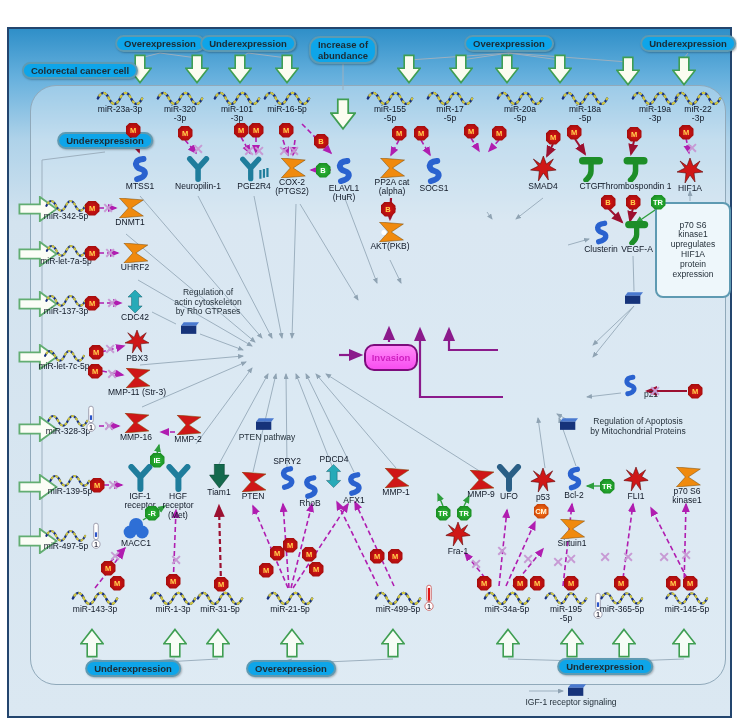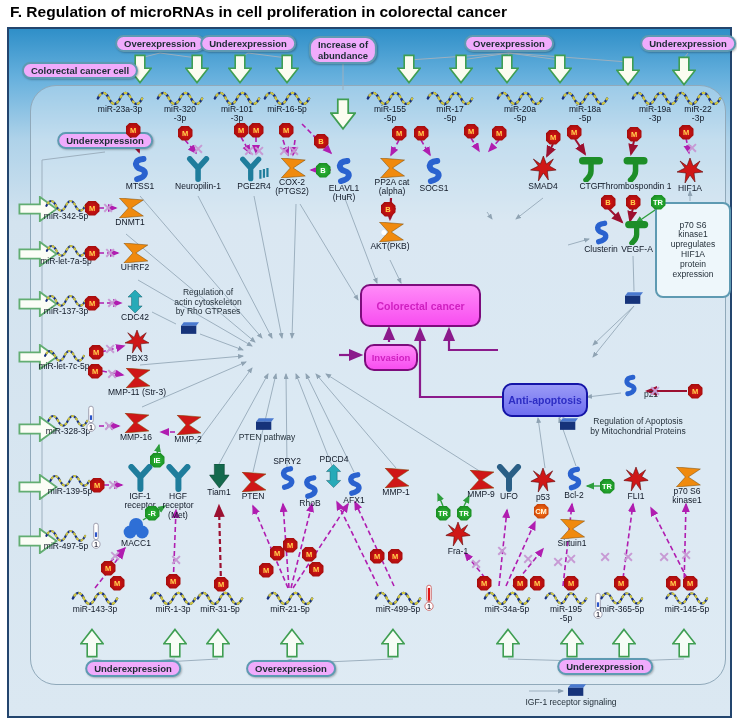--- a/index.html
+++ b/index.html
@@ -13,21 +13,21 @@
   .lbl{font-size:8.5px;line-height:1.1;color:#101826;text-align:center;white-space:pre-line;}
   .ic{display:block;}
   .cb{color:#2a62cf}.ct{color:#1f7d9c}.cu{color:#2a5f86}.co{color:#f08a0e}.cr{color:#cf1717}
   .cg{color:#1d8e28}.cteal{color:#27aab8}.cdg{color:#14694d}.cmb{color:#2e6fd6}
   .bdg{position:absolute;z-index:4;width:15px;height:15px;margin:-7.5px 0 0 -7.5px;display:flex;align-items:center;justify-content:center;
     font-size:7.5px;font-weight:bold;color:#ffd34d;background:radial-gradient(#e01414,#8f0b0b);
     clip-path:polygon(29% 0,71% 0,100% 29%,100% 71%,71% 100%,29% 100%,0 71%,0 29%);}
   .bg{background:radial-gradient(#2fc03a,#117a1a);color:#fff;}
   .bcm{background:radial-gradient(#ff7a1a,#b83000);color:#fff8e0;}
   .x{position:absolute;z-index:4;transform:translate(-50%,-50%);color:#c79ad4;font-size:14px;font-weight:bold;line-height:1;}
-  .pill{position:absolute;z-index:4;transform:translateX(-50%);background:#f0abfc;border:2px solid #5e9ab2;border-radius:11px;
+  .pill{position:absolute;z-index:4;transform:translateX(-50%);background:#0ea5e9;border:2px solid #5e9ab2;border-radius:11px;
     padding:1px 7px;font-size:9.5px;font-weight:bold;color:#1c2b33;white-space:pre-line;text-align:center;box-shadow:1px 1px 2px rgba(0,0,0,.25);}
   .pbox{position:absolute;z-index:3;border-radius:10px;display:flex;align-items:center;justify-content:center;font-weight:bold;text-align:center;}
   .bblue{background:linear-gradient(#9a9af6,#6f6ff0);border:2.5px solid #1414a6;color:#2d2dc4;font-size:10.5px;}
   .bmag{background:linear-gradient(#ff8af8,#f84ef0);border:2.5px solid #7c0c7c;color:#cf1fc0;font-size:10.5px;}
   .note{position:absolute;z-index:3;background:#eef7fb;border:2.5px solid #5e9ab2;border-radius:8px;font-size:8.5px;color:#24303a;
     text-align:center;white-space:pre-line;display:flex;align-items:center;justify-content:center;padding:2px;line-height:1.15;}
   .ft{position:absolute;z-index:3;transform:translateX(-50%);font-size:8.5px;color:#24303a;text-align:center;white-space:pre-line;line-height:1.12;}
   .ba{position:absolute;z-index:2;transform:translateX(-50%);}
   .dot{position:absolute;left:11px;top:8px;width:5px;height:5px;border-radius:50%;background:#fff;}
   .one{position:absolute;top:19px;left:50%;transform:translateX(-50%);font-size:6.5px;color:#334;font-weight:bold;}
@@ -92,21 +92,20 @@
       </symbol>
   <symbol id="thr" viewBox="0 0 12 30">
         <rect x="3.5" y="1" width="5" height="18" rx="2.5" fill="#fff" stroke="#c66"></rect>
         <rect x="4.8" y="4" width="2.4" height="14" fill="#e01414"></rect>
         <circle cx="6" cy="24" r="4.5" fill="#fff" stroke="#c66"></circle>
       </symbol>
 </defs>
 </svg>
 
 <div id="wrap">
-  <div id="ttl">F. Regulation of microRNAs in cell proliferation in colorectal cancer</div>
   <div id="panel"></div>
   <div id="cell"></div>
 
   <svg id="wires" viewBox="0 0 737 722">
     <defs>
       <marker id="ma" markerWidth="8" markerHeight="8" refX="5" refY="2.5" orient="auto">
           <path d="M0,0 L6,2.5 L0,5 Z" fill="#b01db0"></path>
         </marker>
       <marker id="mc" markerWidth="8" markerHeight="8" refX="5" refY="2.5" orient="auto">
           <path d="M0,0 L6,2.5 L0,5 Z" fill="#9c1030"></path>
@@ -483,36 +482,34 @@
 kinase1
 upregulates
 HIF1A
 protein
 expression</div>
   <div class="n" style="left:634px;top:292px">
       <svg class="ic" width="18" height="12">
         <use href="#pw"></use>
       </svg>
     </div>
-  <div class="pbox bblue" style="left:502px;top:383px;width:82px;height:30px">Anti-apoptosis</div>
   <div class="n" style="left:630px;top:374px">
       <svg class="ic cb" width="18" height="23">
         <use href="#helix"></use>
       </svg>
     </div>
   <div class="ft" style="left:651px;top:390px">p21</div>
   <div class="n" style="left:569px;top:418px">
       <svg class="ic" width="18" height="12">
         <use href="#pw"></use>
       </svg>
     </div>
   <div class="ft" style="left:638px;top:417px">Regulation of Apoptosis
 by Mitochondrial Proteins</div>
 
-  <div class="pbox bmag" style="left:360px;top:284px;width:117px;height:39px">Colorectal cancer</div>
   <div class="pbox bmag" style="left:364px;top:344px;width:50px;height:23px;font-size:9.5px">Invasion</div>
   <div class="n" style="left:265px;top:418px">
       <svg class="ic" width="18" height="12">
         <use href="#pw"></use>
       </svg>
     </div>
   <div class="ft" style="left:267px;top:433px">PTEN pathway</div>
   <div class="ft" style="left:208px;top:288px">Regulation of
 actin cytoskeleton
 by Rho GTPases</div>

